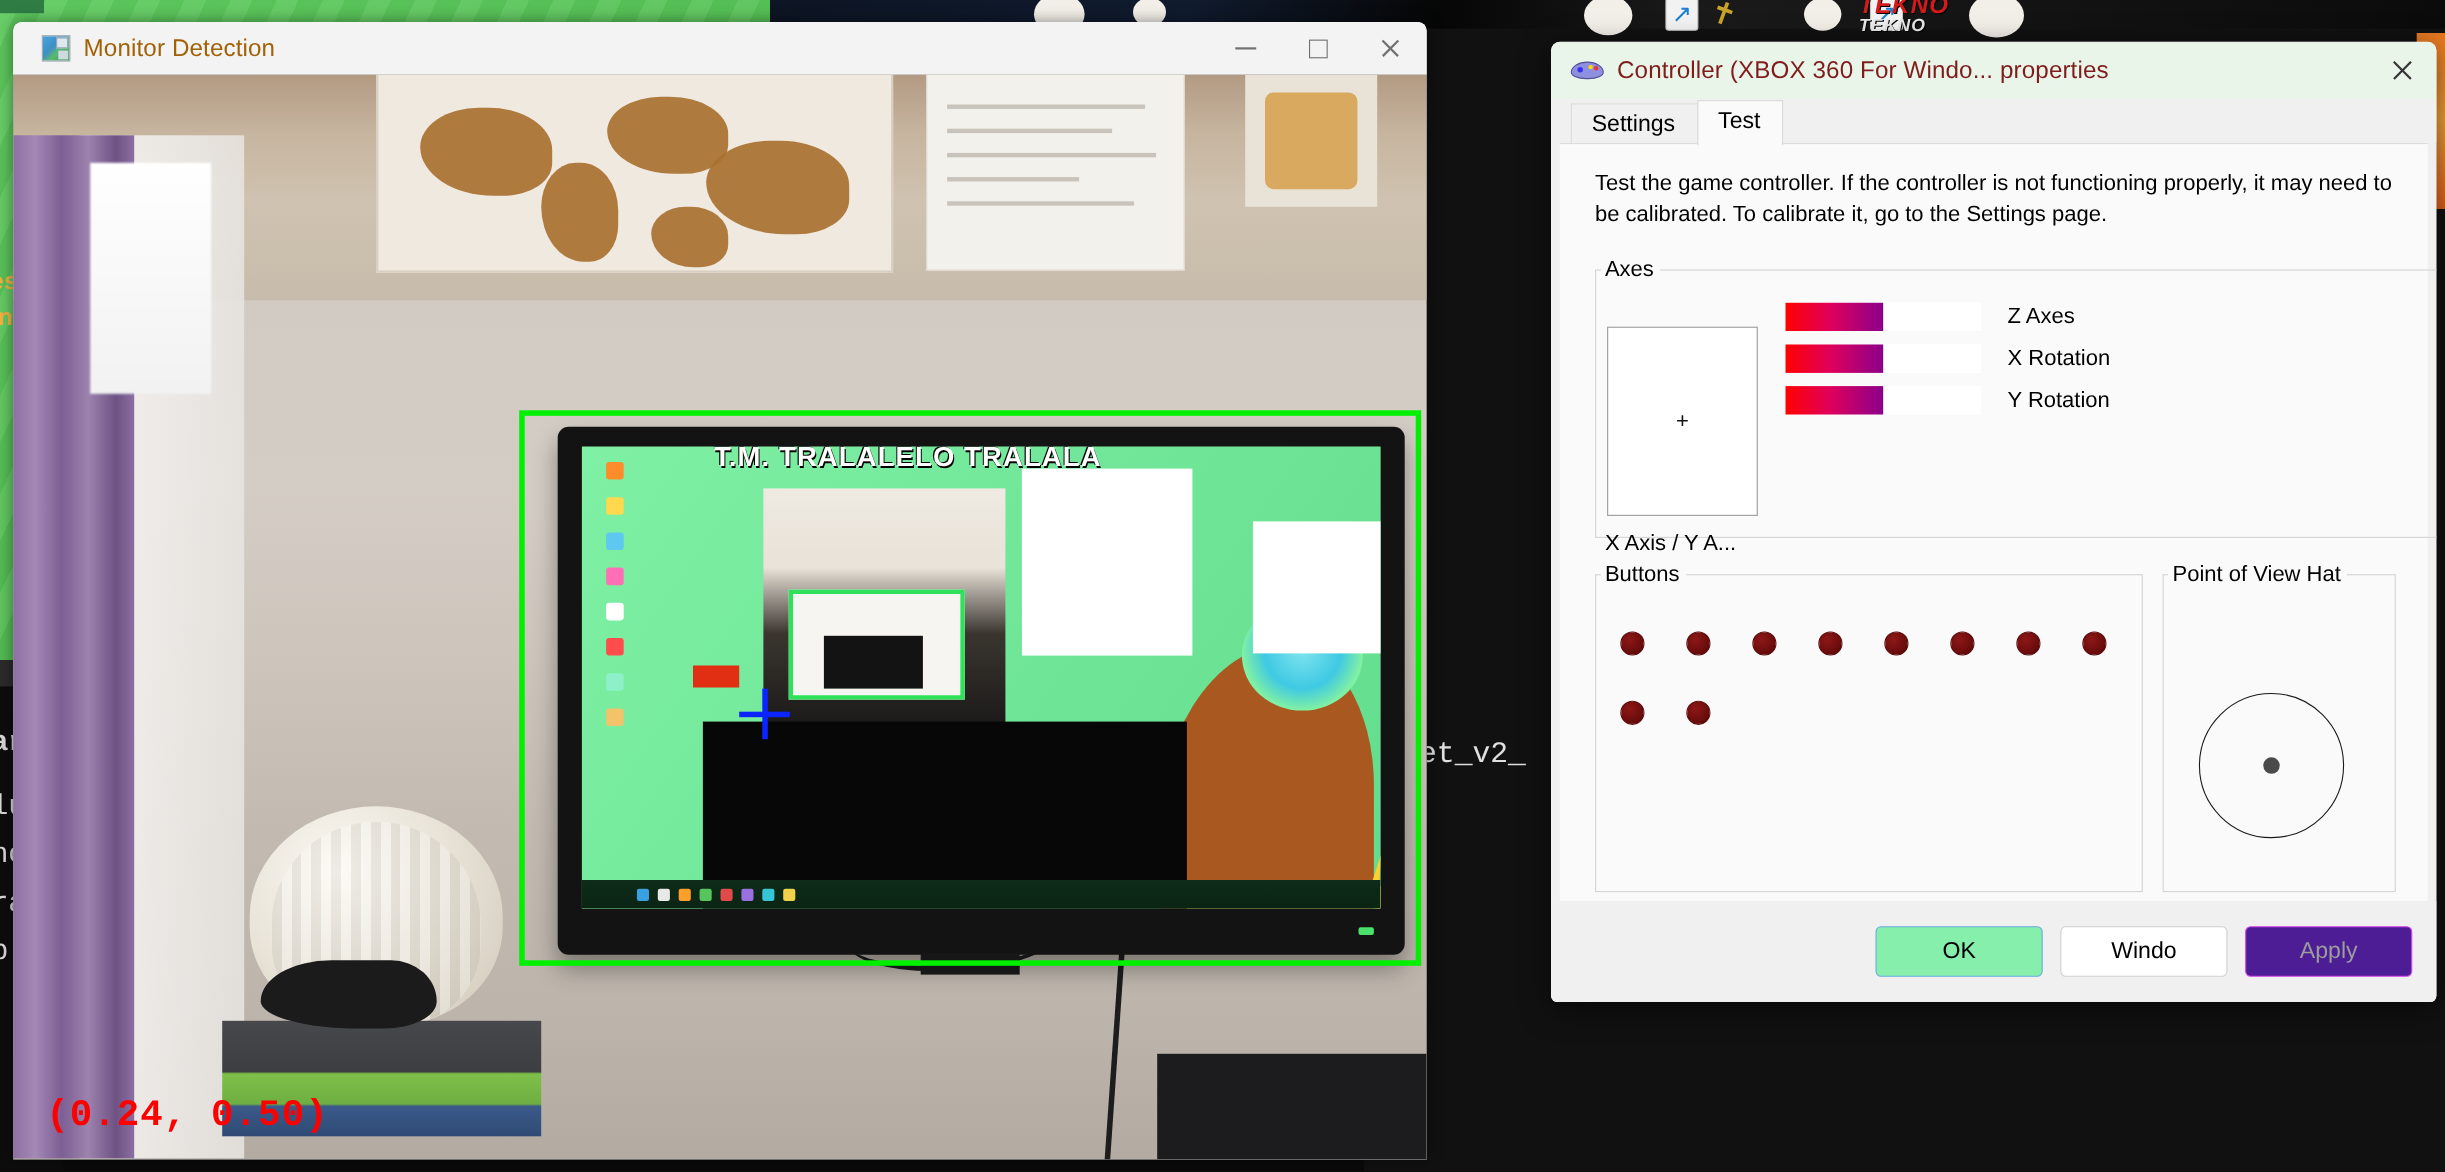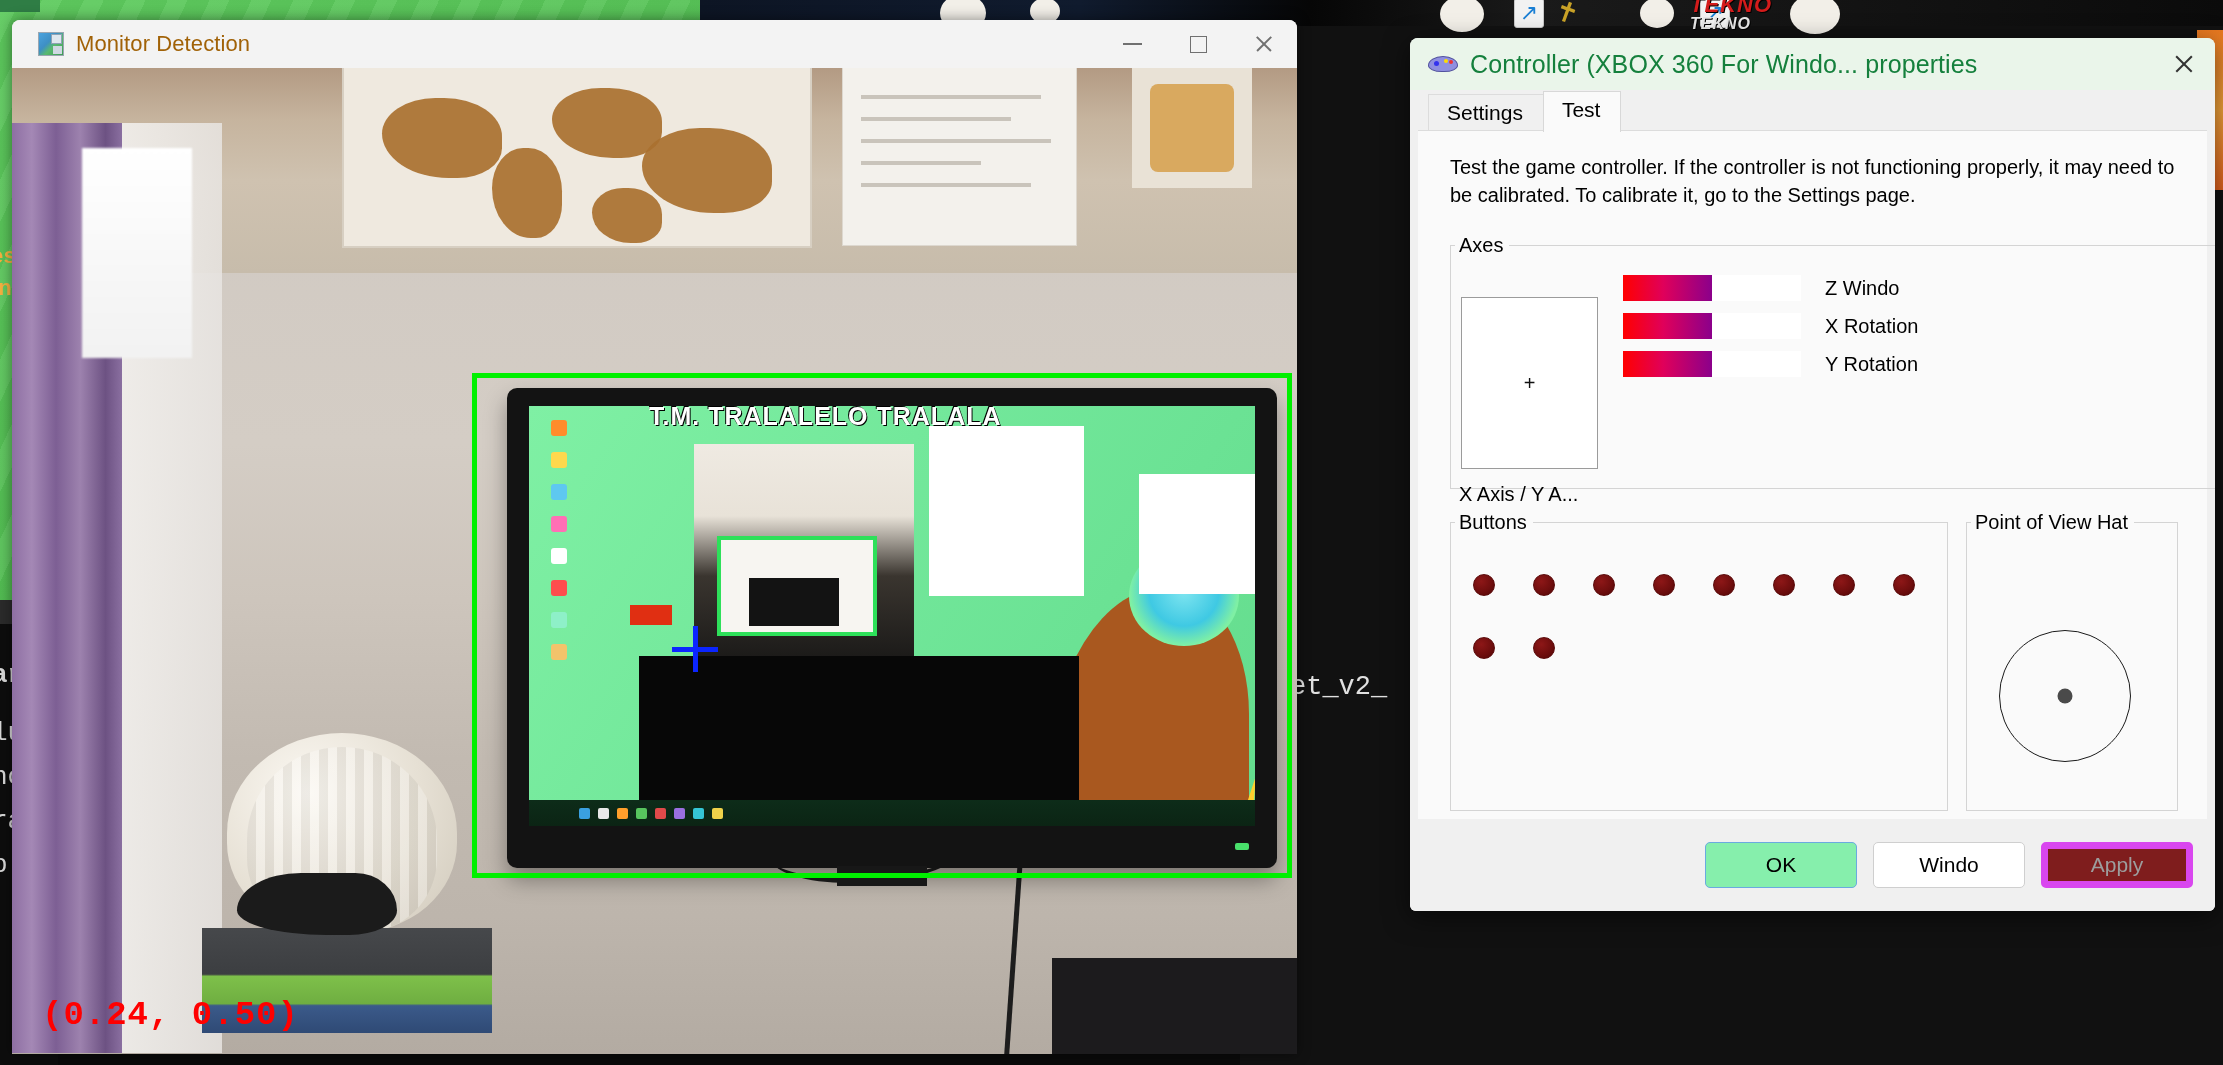--- a/index.html
+++ b/index.html
@@ -328,21 +328,21 @@
     margin-left:18px; margin-right:12px; width:30px; height:22px;
     position:relative; flex:none;
   }
   #cd-icon .pad{
     position:absolute; left:0; top:3px; width:30px; height:16px;
     background:#8f8fe0; border:1px solid #51519e; border-radius:50% 50% 46% 46%/60% 60% 40% 40%;
   }
   #cd-icon .dot1{position:absolute; right:5px; top:7px;width:4px;height:4px;background:#e33;border-radius:50%;}
   #cd-icon .dot2{position:absolute; right:10px; top:6px;width:4px;height:4px;background:#fd0;border-radius:50%;}
   #cd-icon .stick{position:absolute; left:6px; top:8px;width:5px;height:5px;background:#33e;border-radius:50%;}
-  #cd-title-text{ font-size:25px; color:#15803d; letter-spacing:.1px; white-space:nowrap;}
+  #cd-title-text{ font-size:22px; color:#7f1d1d; letter-spacing:.1px; white-space:nowrap;}
   #cd-close{
     position:absolute; right:0; top:0; width:62px; height:52px;
     display:flex; align-items:center; justify-content:center; color:#333;
   }
   #cd-close .gx{position:relative;width:22px;height:22px;display:block;}
   #cd-close .gx:before,#cd-close .gx:after{
     content:"";position:absolute;left:0;top:10px;width:22px;height:1.8px;background:#333;
   }
   #cd-close .gx:before{transform:rotate(45deg);}#cd-close .gx:after{transform:rotate(-45deg);}
 
@@ -417,21 +417,21 @@
     background:#f0f0f0;
     display:flex; align-items:center; justify-content:flex-end; gap:16px;
     padding-right:22px;
   }
   .dlg-btn{
     min-width:152px; height:46px; font-size:21px;
     border-radius:5px; display:flex; align-items:center; justify-content:center;
     background:#fff; border:1px solid #cfcfcf; color:#000;
   }
   .dlg-btn.default{ background:#86efac; border:1.6px solid #6aaae0; }
-  .dlg-btn.disabled{ background:#7f1d1d; border:7px solid #d946ef; color:#9d9d9d; }
+  .dlg-btn.disabled{ background:#4c1d95; border:1px solid #d946ef; color:#9d9d9d; }
 </style>
 </head>
 <body>
 
 <div id="desktop">
 
   <div class="bg-green-panel"></div>
   <div class="bg-dark-strip"></div>
   <div class="bg-left-text l1">res</div>
   <div class="bg-left-text l2">Tin</div>
@@ -592,21 +592,21 @@
 
       <div id="axis-pad">
         <span class="plus">+</span>
       </div>
       <div id="axis-pad-label">X Axis / Y A...</div>
 
       <div class="slider-row" style="top:18px;">
         <div class="slider-track">
           <div class="slider-fill" style="width:50%"></div>
         </div>
-        <div class="slider-label">Z Windo</div>
+        <div class="slider-label">Z Axes</div>
       </div>
 
       <div class="slider-row" style="top:56px;">
         <div class="slider-track">
           <div class="slider-fill" style="width:50%"></div>
         </div>
         <div class="slider-label">X Rotation</div>
       </div>
 
       <div class="slider-row" style="top:94px;">

